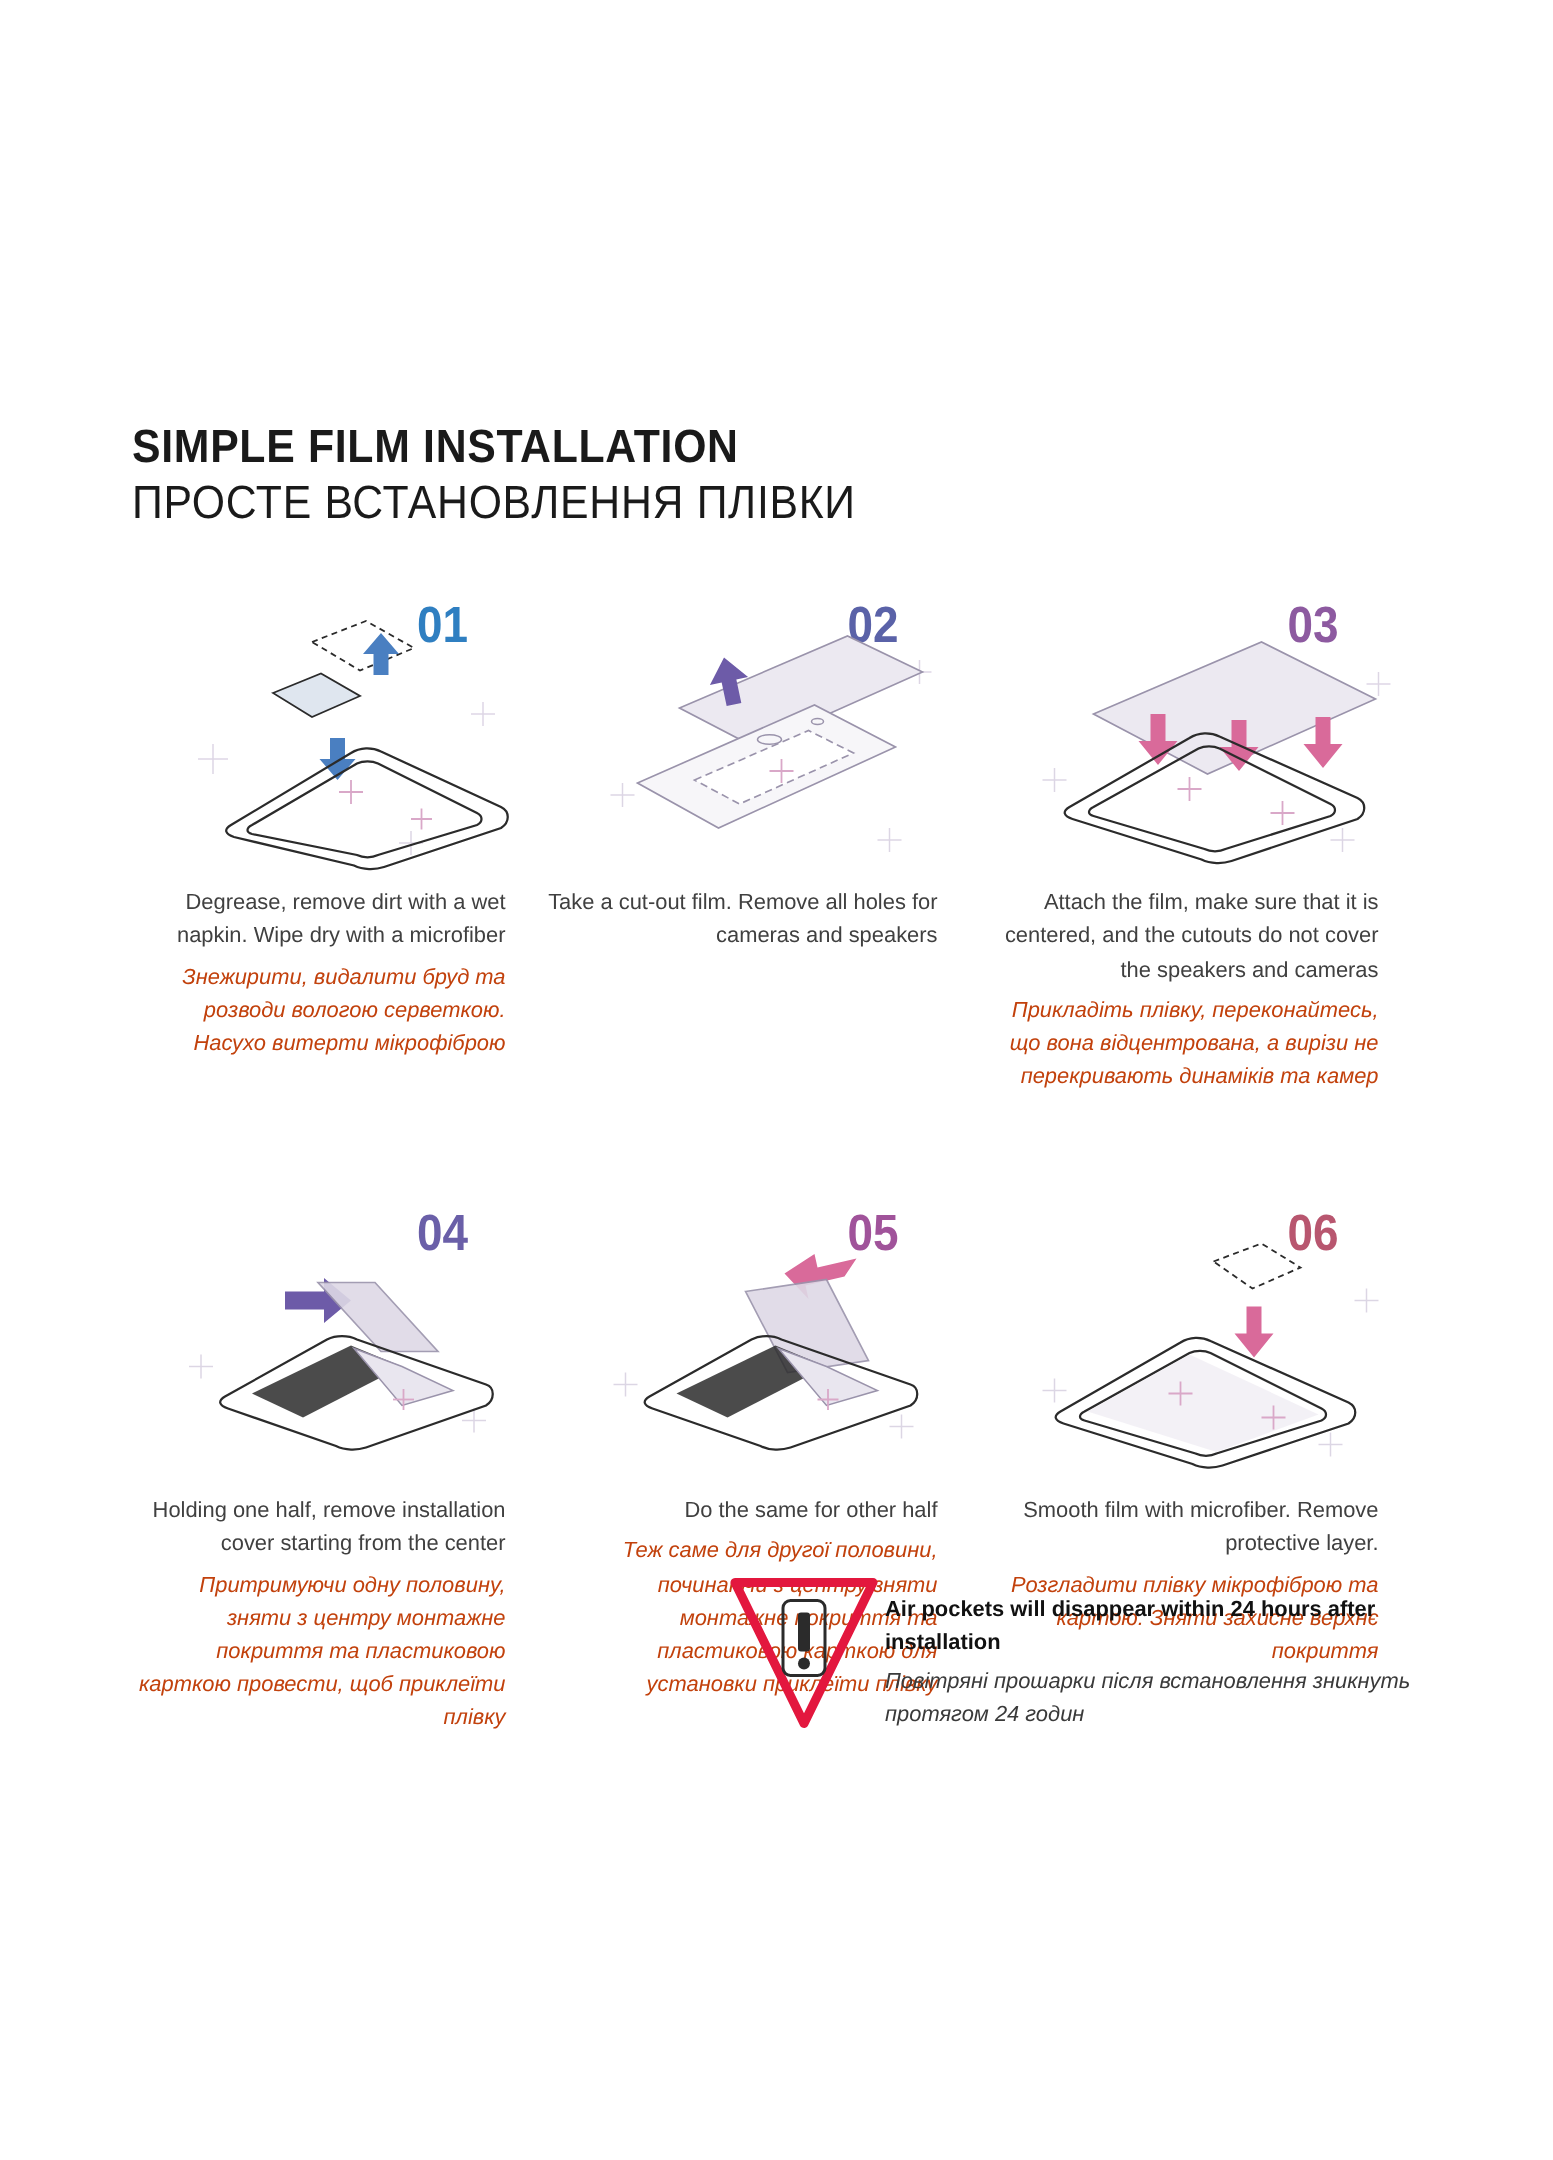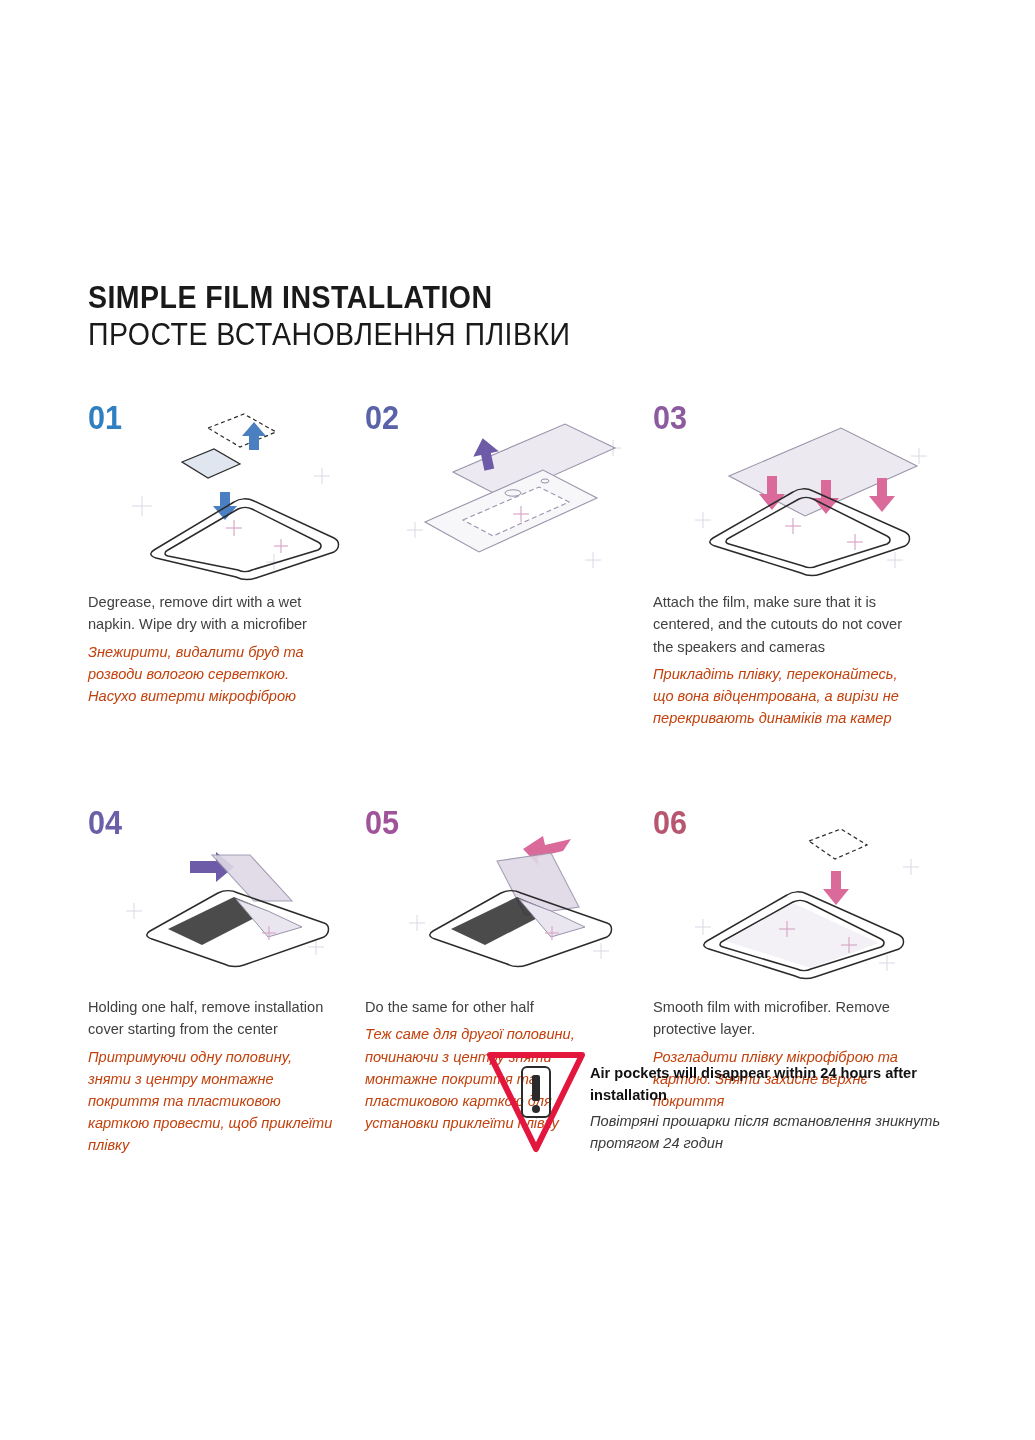--- a/index.html
+++ b/index.html
@@ -37,20 +37,21 @@
     margin-top: 2px;
     transform: scaleX(0.92);
     transform-origin: left center;
   }
   
   .grid {
     display: grid;
     grid-template-columns: 277px 288px 294px;
     column-gap: 0px;
     margin-top: 48px;
+    text-align: right;
   }
   .cell { padding-right: 28px; }
   .row2 .cell { padding-top: 28px; }
   .num {
     font-size: 34px;
     font-weight: 700;
     letter-spacing: 0px;
     line-height: 1;
     height: 36px;
     transform: scaleX(0.9);
@@ -159,20 +160,21 @@
           <ellipse cx="152" cy="71" rx="4" ry="2" fill="none" stroke="#9a93ab" stroke-width="1"></ellipse>
           <g stroke="#d9a8c8" stroke-width="1.2">
             <line x1="120" y1="104" x2="136" y2="104"></line>
               <line x1="128" y1="96" x2="128" y2="112"></line>
           </g>
 
           <path d="M88 60 l0 -16 l-8 0 l13 -16 l13 16 l-8 0 l0 16 z" fill="#6d5ba8" transform="rotate(-12 93 44)"></path>
           <path d="M104 88 l0 14 l-7 0 l12 15 l12 -15 l-7 0 l0 -14 z" fill="#6d5ba8" opacity="0"></path>
         </svg>
       </div>
+      <div class="txt-en">Take a cut-out film. Remove all holes for cameras and speakers</div>
     </div>
 
     <div class="cell">
       <div class="num" style="color:#8d5aa0">03</div>
       <div class="art">
         <svg width="270" height="175" viewBox="0 0 270 175">
           <g stroke="#d7cfe0" stroke-width="1" opacity="0.85">
             <line x1="14" y1="110" x2="30" y2="110"></line>
               <line x1="22" y1="102" x2="22" y2="118"></line>
             <line x1="230" y1="46" x2="246" y2="46"></line>

